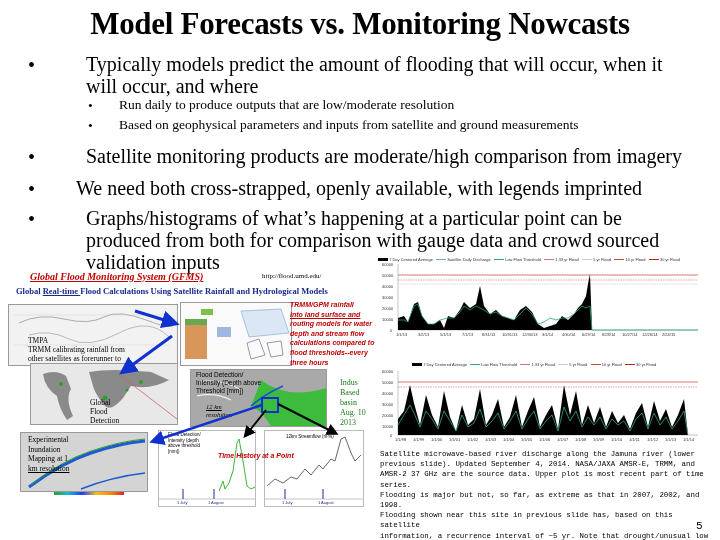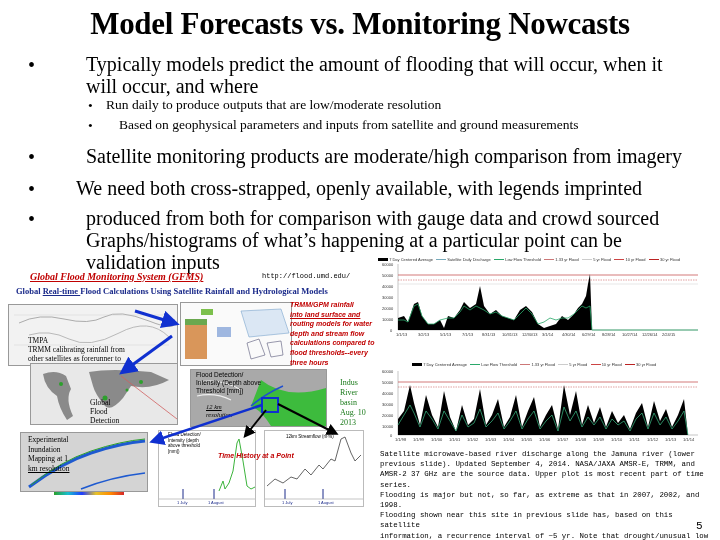--- a/index.html
+++ b/index.html
@@ -22,39 +22,39 @@
 <body>
 
 <div class="abs title">Model Forecasts vs. Monitoring Nowcasts</div>
 
 <div class="abs b1" style="left:28px;top:54px;">•</div>
 <div class="abs b1" style="left:86px;top:53px;width:630px;">
   <div>Typically models predict the amount of flooding that will occur, when it</div>
   <div>will occur, and where</div>
 </div>
 <div class="abs b2" style="left:88px;top:97px;">•</div>
-<div class="abs b2" style="left:106px;top:96px;">Run daily to produce outputs that are low/moderate resolution</div>
+<div class="abs b2" style="left:119px;top:96px;">Run daily to produce outputs that are low/moderate resolution</div>
 <div class="abs b2" style="left:88px;top:117px;">•</div>
 <div class="abs b2" style="left:119px;top:116px;">Based on geophysical parameters and inputs from satellite and ground measurements</div>
 
 <div class="abs b1" style="left:28px;top:146px;">•</div>
 <div class="abs b1" style="left:86px;top:145px;">Satellite monitoring products are moderate/high comparison from imagery</div>
 
 <div class="abs b1" style="left:28px;top:178px;">•</div>
 <div class="abs b1" style="left:76px;top:177px;">We need both cross-strapped, openly available, with legends imprinted</div>
 
 <div class="abs b1" style="left:28px;top:208px;">•</div>
 <div class="abs b1" style="left:86px;top:207px;width:630px;">
+  <div>Graphs/histograms of what’s happening at a particular point can be</div>
   <div>produced from both for comparison with gauge data and crowd sourced</div>
-  <div>Graphs/histograms of what’s happening at a particular point can be</div>
   <div>validation inputs</div>
 </div>
 
 <div class="abs" style="left:30px;top:271px;font-size:10px;font-weight:bold;font-style:italic;color:#c00000;text-decoration:underline;font-family:'Liberation Serif',serif;">Global Flood Monitoring System (GFMS)</div>
-<div class="abs" style="left:262px;top:272px;font-size:7px;font-family:Liberation Mono, monospace;">http://flood.umd.edu/</div>
+<div class="abs" style="left:262px;top:272px;font-size:7px;font-family:Liberation Serif, serif;">http://flood.umd.edu/</div>
 <div class="abs blue-t" style="left:16px;top:286px;font-size:8.5px;white-space:nowrap;">
   <span>Global </span><span style="text-decoration:underline;">Real-time </span><span>Flood Calculations Using Satellite Rainfall and Hydrological Models</span>
 </div>
 
 <div class="panel" style="left:8px;top:304px;width:168px;height:60px;background:#f2f2f2;">
   <svg width="168" height="60">
     <path d="M10 18 Q30 8 55 14 T95 12 T140 16 T165 14" stroke="#999" fill="none" stroke-width="0.8"></path>
     <path d="M20 30 Q40 24 60 34 T110 28 T160 32" stroke="#aaa" fill="none" stroke-width="0.8"></path>
     <path d="M5 10 L160 10 M5 40 L160 40" stroke="#ccc" stroke-width="0.4"></path>
   </svg>
@@ -116,21 +116,21 @@
   <div>Threshold [mm])</div>
 </div>
 <div class="abs" style="left:206px;top:403px;font-size:6.5px;line-height:8px;font-family:'Liberation Serif',serif;font-style:italic;">
   <div style="text-decoration:underline;">12 km</div>
   <div>resolution</div>
 </div>
 <div class="abs" style="left:261px;top:397px;width:14px;height:12px;border:2px solid #1030d0;"></div>
 
 <div class="abs green-t" style="left:340px;top:378px;font-size:8px;line-height:10px;">
   <div>Indus</div>
-  <div>River</div>
+  <div>Based</div>
   <div>basin</div>
   <div>Aug. 10</div>
   <div>2013</div>
 </div>
 
 <div class="panel" style="left:20px;top:432px;width:126px;height:58px;background:#d4d4d4;">
   <svg width="126" height="58">
     <path d="M8 54 Q40 30 70 20 T124 8" stroke="#1e5ad0" stroke-width="3" fill="none"></path>
     <path d="M10 52 Q40 28 70 18 T124 6" stroke="#2ca02c" stroke-width="1" fill="none"></path>
     <path d="M60 56 Q90 44 124 40" stroke="#1e5ad0" stroke-width="1.5" fill="none"></path>

